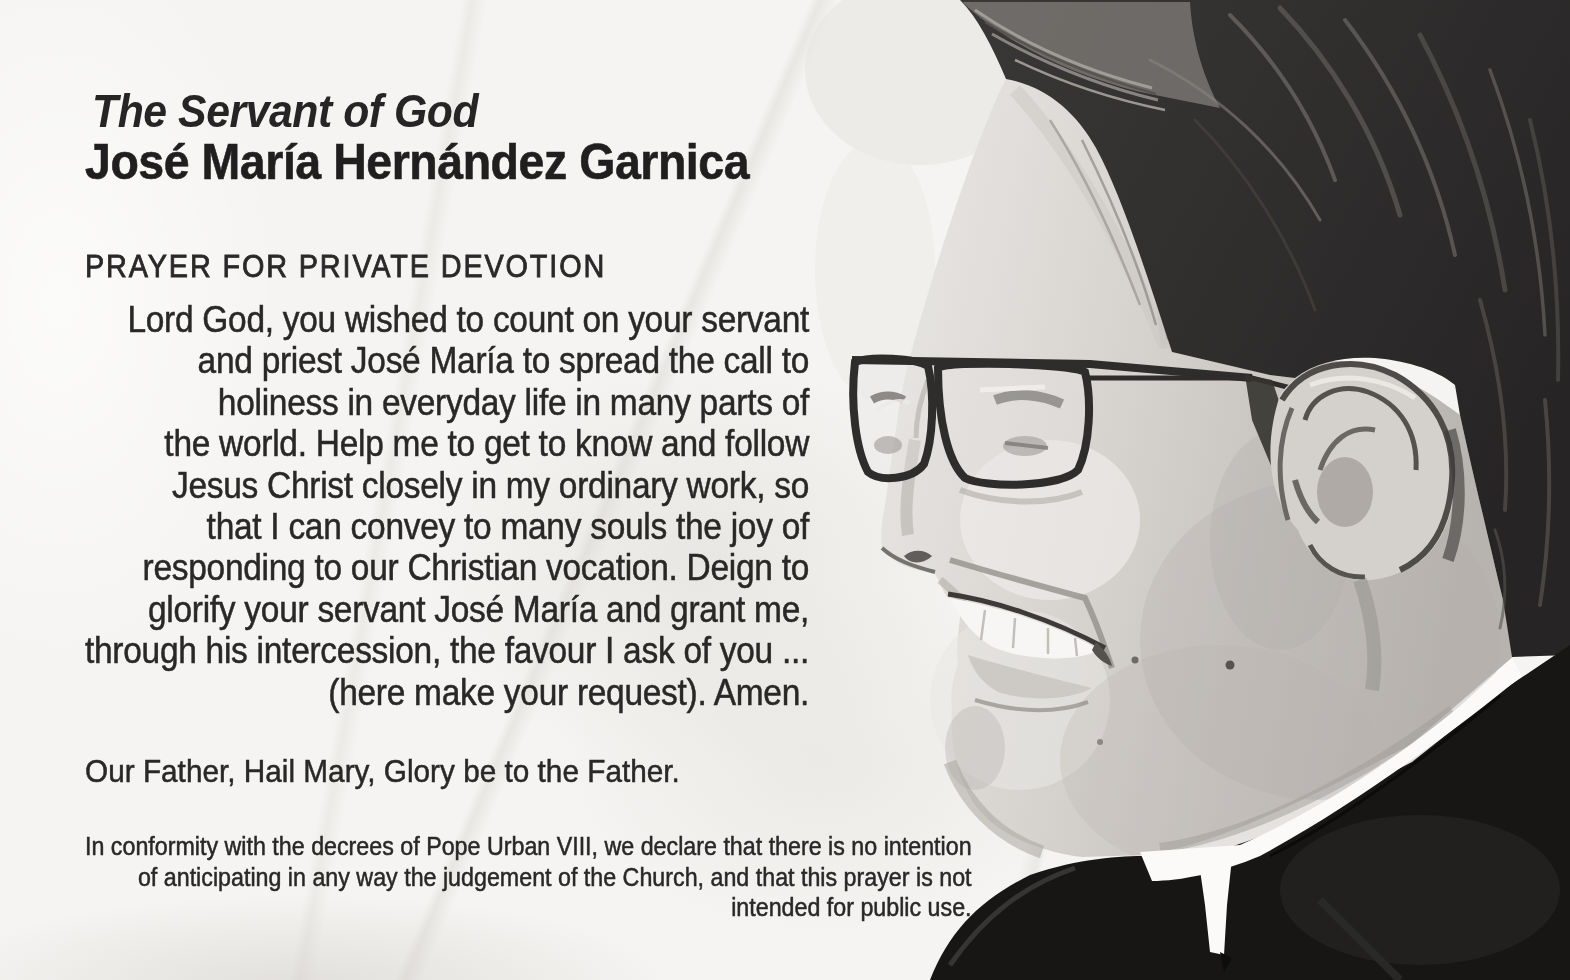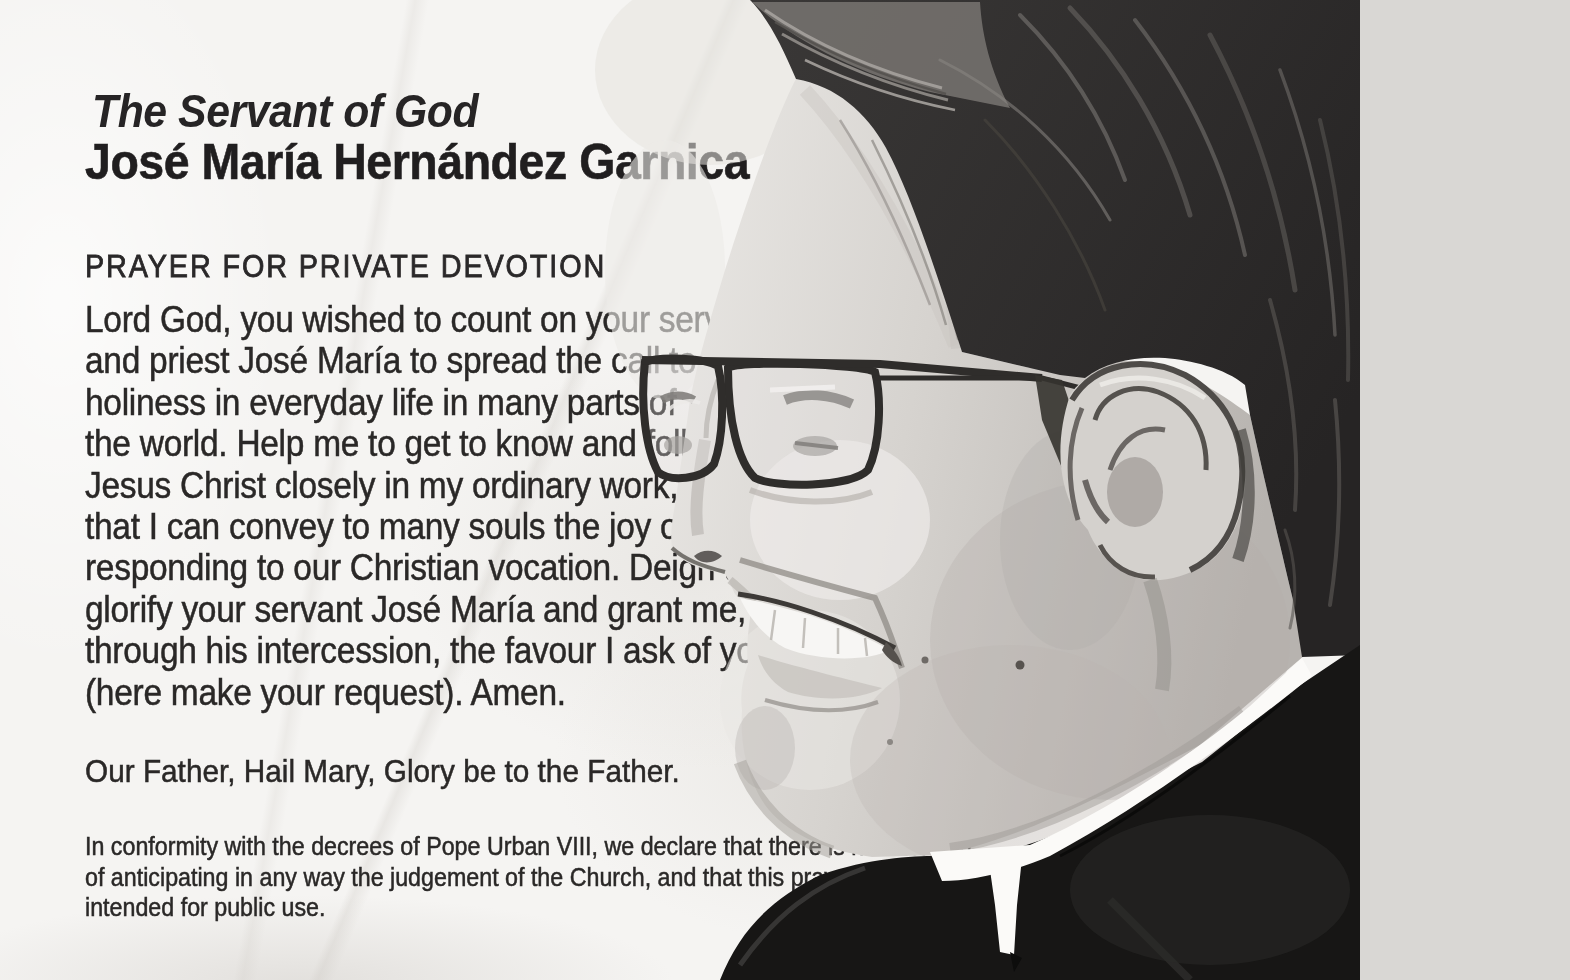--- a/index.html
+++ b/index.html
@@ -1,29 +1,30 @@
 <!DOCTYPE html>
 <html><head>
 <meta charset="utf-8">
 <style>
   html,body{margin:0;padding:0;background:#d9d7d4;}
   .card{
     position:relative;
-    width:1360px;height:980px;
+    width:1570px;height:980px;
     overflow:hidden;
     font-family:"Liberation Sans",sans-serif;
     background:
       radial-gradient(420px 300px at 700px 560px, rgba(213,209,203,.38), transparent 70%),
       radial-gradient(380px 260px at 820px 760px, rgba(213,209,203,.30), transparent 70%),
       radial-gradient(500px 120px at 300px 985px, rgba(203,199,194,.45), transparent 75%),
       radial-gradient(300px 500px at 60px 300px, rgba(255,255,255,.65), transparent 75%),
       linear-gradient(113deg, transparent 40.8%, rgba(200,196,190,.28) 41.3%, transparent 42.2%),
       linear-gradient(100deg, transparent 26.5%, rgba(205,201,195,.22) 27.1%, transparent 28%),
       linear-gradient(284deg, transparent 30.6%, rgba(203,199,193,.25) 31%, transparent 31.9%),
       #f5f4f2;
+    text-align: right;
   }
   .txt{position:absolute;color:#232122;transform:scaleX(.93);transform-origin:0 0;white-space:pre;}
   .title-italic{
     left:92px;top:84px;
     font-size:46px;font-style:italic;font-weight:700;
     letter-spacing:-0.5px;color:#262425;
   }
   .title-name{
     left:85px;top:133px;
     font-size:50px;font-weight:700;

